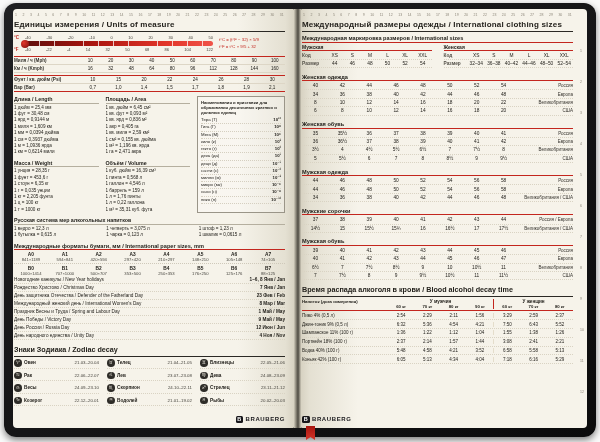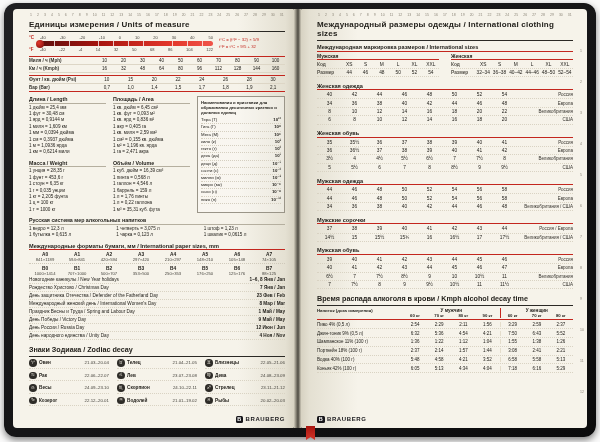--- a/index.html
+++ b/index.html
@@ -4,21 +4,21 @@
 <style>
   * { margin:0; padding:0; box-sizing:border-box; }
   html,body { width:600px; height:442px; }
   body { background:#fafafa; font-family:"Liberation Sans","DejaVu Sans",sans-serif; color:#24221d; position:relative; overflow:hidden; }
 
   .cover { position:absolute; left:4px; top:3px; right:4px; bottom:5px;
     background:linear-gradient(145deg,#202023,#0b0b0c); border-radius:12px;
     box-shadow:0 3px 7px rgba(0,0,0,.5); }
 
   .pages { position:absolute; left:13px; top:9px; right:13px; bottom:14px; display:flex; }
-  .page { flex:1; position:relative; padding:4px 9px 5px 16px; display:flex; flex-direction:column; }
+  .page { flex:1; position:relative; padding:4px 9px 5px 1px; display:flex; flex-direction:column; }
   .page.left  { border-radius:4px 1px 1px 4px; background:linear-gradient(to right,#f6f3ea 80%,#e4e0d2 97%,#d7d2c2); }
   .page.right { border-radius:1px 4px 4px 1px; background:linear-gradient(to left,#f6f3ea 80%,#e4e0d2 97%,#d7d2c2); padding-right:14px; }
   .gutter { width:7px; background:linear-gradient(to right,#cfcaba,#6d695e 42%,#4d4a41 58%,#cfcaba); }
 
   .ribbon { position:absolute; left:306px; bottom:2px; width:9px; height:14px; z-index:6;
     background:linear-gradient(#a8150f,#d3352a);
     clip-path:polygon(0 0,100% 0,100% 100%,50% 78%,0 100%); }
 
   .ruler { display:flex; justify-content:space-between; font-size:3.5px; color:#8d877a; line-height:5px; padding:0 1px; }
   .page-title { font-size:8px; font-weight:bold; letter-spacing:.2px; border-bottom:1.5px solid #2b2925; padding:1px 0 2px; margin:1px 0 3px; }
@@ -955,21 +955,21 @@
                 <span>10½</span>
                 <span>11</span>
                 <span>11½</span>
               </span>
               <span class="ccountry">США</span>
             </div>
           </div>
       </div>
 
       <div>
-        <div class="big-title">Время распада алкоголя в крови / Kmph alcohol decay time</div>
+        <div class="big-title">Время распада алкоголя в крови / Blood alcohol decay time</div>
         <div class="adt">
           <div class="adt-head">
             <span class="adt-drink-h">Напиток (доза измерения)</span>
             <div class="adt-right">
               <div class="gh-row">
                 <span class="gh men">У мужчин</span>
                 <span class="gh women">У женщин</span>
               </div>
               <div class="ws-row">
                 <span class="ws men">

